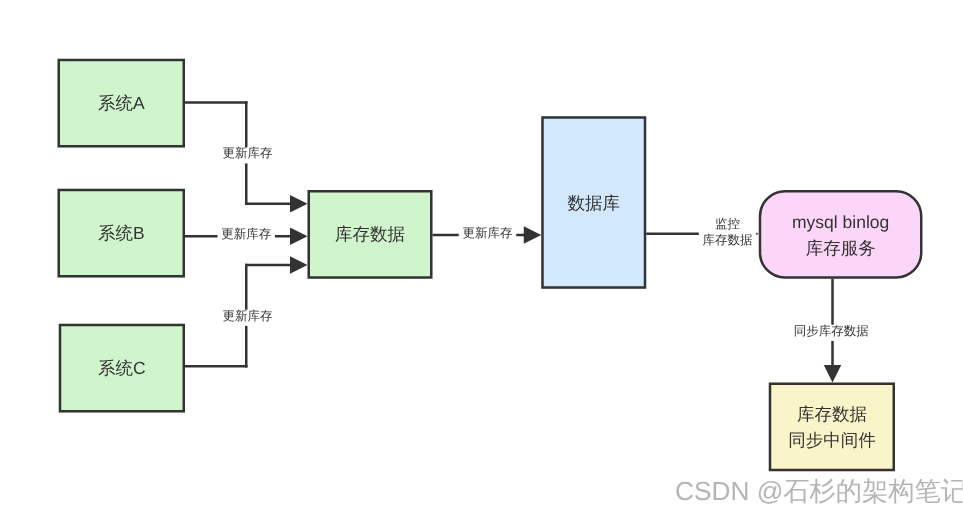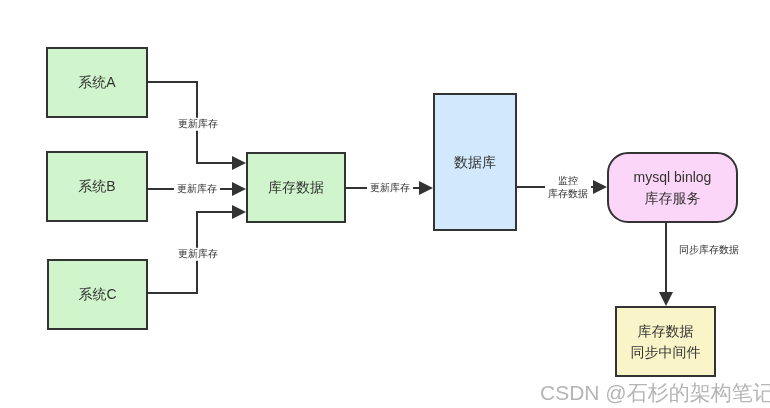--- a/index.html
+++ b/index.html
@@ -78,24 +78,24 @@
   <div class="h-line" style="left:196px;top:211px;width:36px;"></div>
   <div class="arrow-right" style="left:232px;top:205px;"></div>
   <div class="edge-label" style="left:198px;top:254px;">更新库存</div>
 
   <div class="h-line" style="left:346px;top:187px;width:75px;"></div>
   <div class="arrow-right" style="left:419px;top:181px;"></div>
   <div class="edge-label" style="left:390px;top:188px;">更新库存</div>
 
   <div class="h-line" style="left:517px;top:186px;width:78px;"></div>
   <div class="arrow-right" style="left:593px;top:180px;"></div>
-  <div class="edge-label" style="left:568px;top:187px;">
+  <div class="edge-label" style="left:582px;top:187px;">
     <span style="display:block;">监控</span>
     <span style="display:block;">库存数据</span>
   </div>
 
   <div class="v-line" style="left:665px;top:223px;height:71px;"></div>
   <div class="arrow-down" style="left:659px;top:292px;"></div>
-  <div class="edge-label" style="left:665px;top:250px;margin-left:44px;">同步库存数据</div>
+  <div class="edge-label" style="left:665px;top:266px;">同步库存数据</div>
 
   <div class="watermark">CSDN @石杉的架构笔记</div>
 
 </div>
 
 </body></html>

